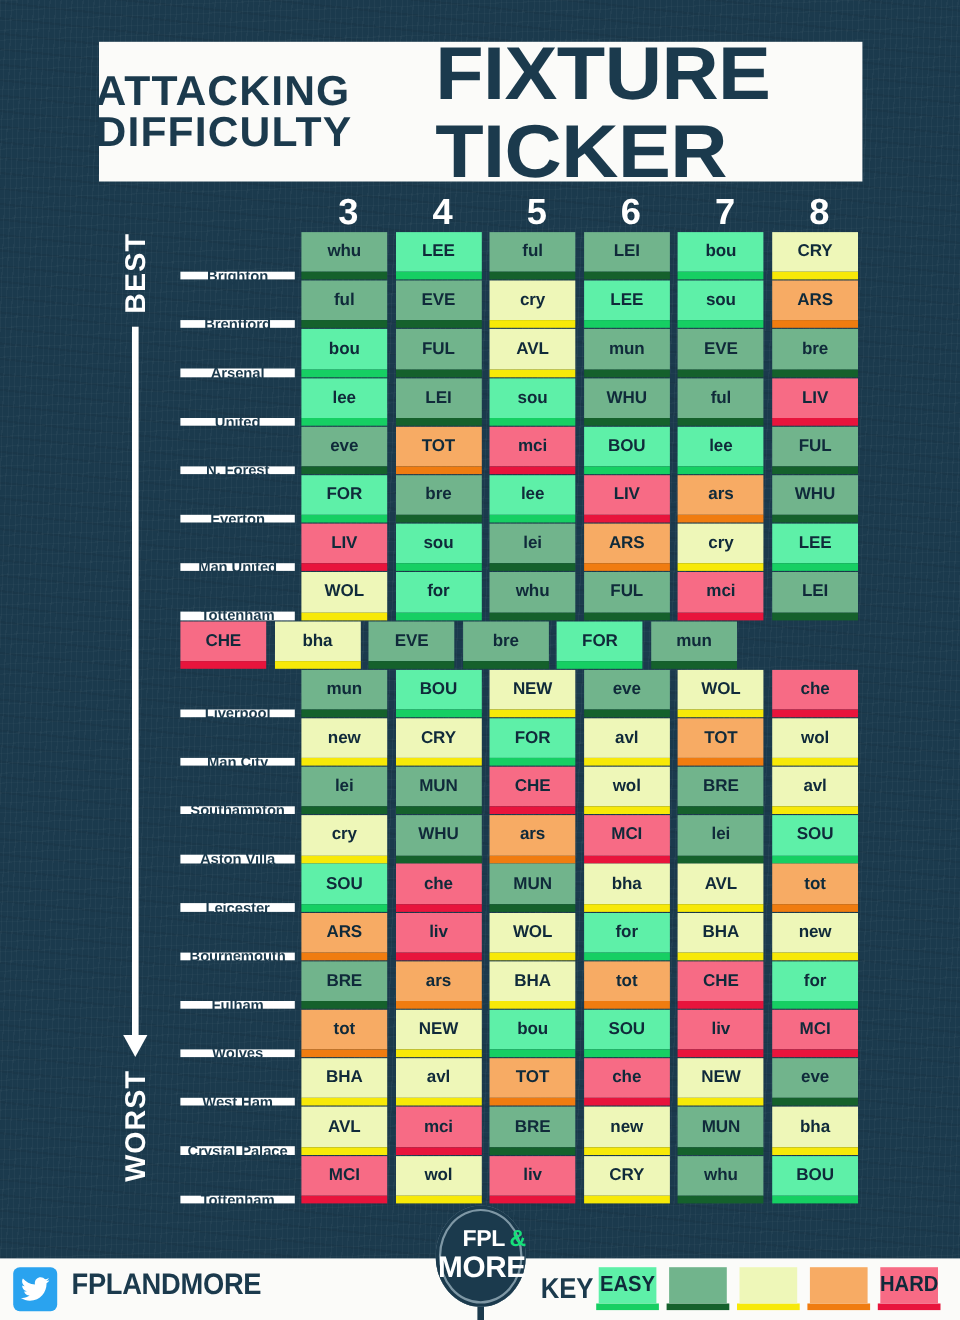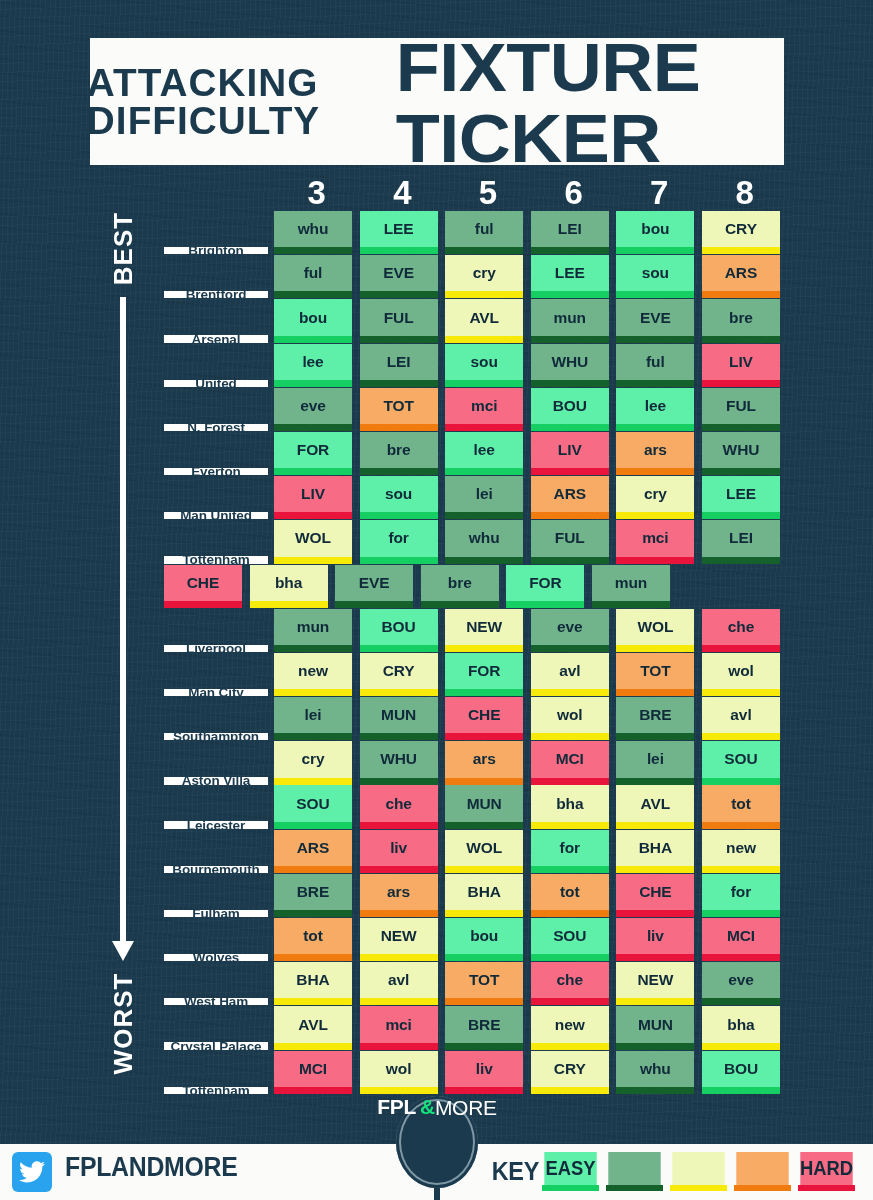--- a/index.html
+++ b/index.html
@@ -200,41 +200,41 @@
     transform-origin: left center;
   }
 
   .logo-badge {
     position: absolute;
     left: 396px; bottom: 12px;
     width: 82px; height: 92px;
     background: #1b3a4d;
     border-radius: 50%;
     display: flex;
-    flex-direction: row;
-    align-items: flex-start;
+    flex-direction: column;
+    align-items: flex-end;
     justify-content: center;
     box-shadow: inset 0 0 0 3px #1b3a4d, inset 0 0 0 5px #7e97a5;
     z-index: 5;
   }
   .logo-stem {
     position: absolute;
     left: 434px; bottom: 0;
     width: 6px; height: 16px;
     background: #1b3a4d;
     z-index: 4;
   }
   .logo-l1 {
     display: flex; align-items: baseline; gap: 4px;
     font-size: 21px; font-weight: 700; color: #ffffff;
     letter-spacing: -0.3px; line-height: 1;
   }
   .logo-amp { color: #16e07a; }
   .logo-l2 {
-    font-size: 21px; font-weight: 400; color: #ffffff;
+    font-size: 27px; font-weight: 700; color: #ffffff;
     letter-spacing: -0.3px; line-height: 1.15;
   }
 
   .key-wrap {
     position: absolute;
     right: 18px; bottom: 9px;
     display: flex;
     align-items: center;
     gap: 0;
   }

